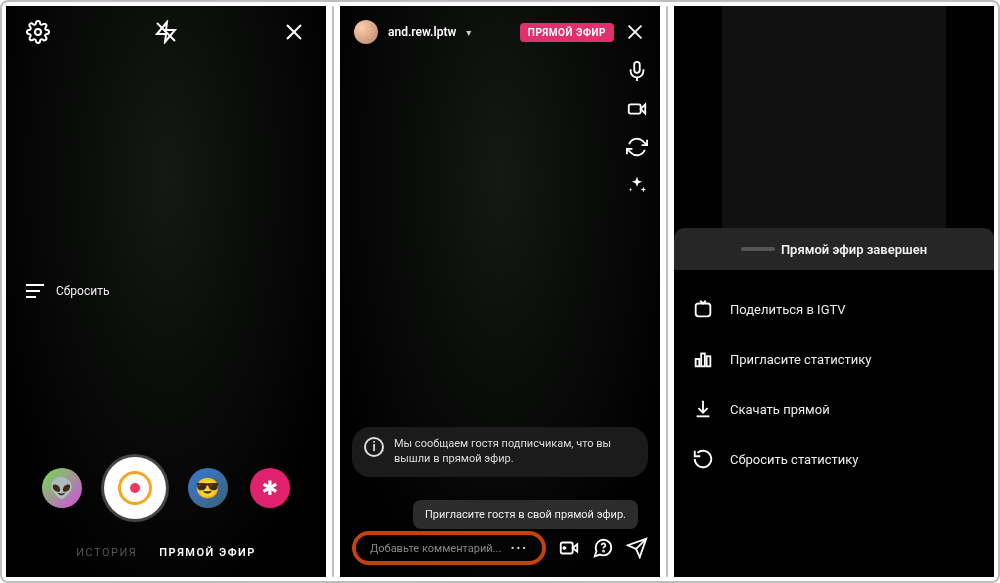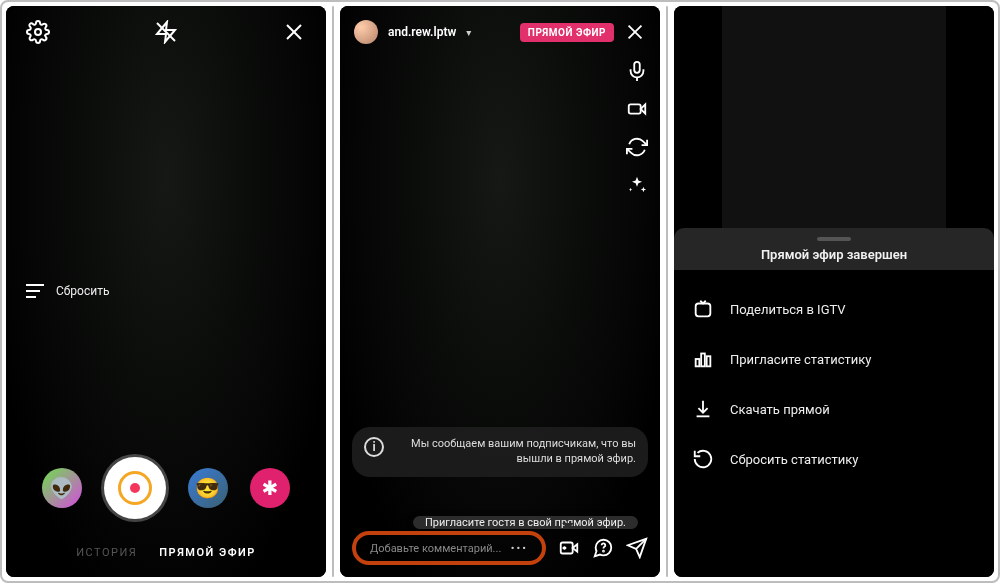--- a/index.html
+++ b/index.html
@@ -16,25 +16,24 @@
     border: 2px solid #bdbdbd;
     border-radius: 8px;
     display: flex;
     gap: 6px;
     padding: 4px;
     background: #fff;
   }
   .screen {
     flex: 1;
     background: #000;
-    border-radius: 8px;
+    border-radius: 0;
     position: relative;
     overflow: hidden;
     color: #fff;
-    text-align: right;
   }
   
   .video-bg {
     position: absolute; inset: 0;
     background: radial-gradient(ellipse at 50% 30%, #151815 0%, #0a0c0a 40%, #000 80%);
   }
   .sep { width: 2px; background: #bdbdbd; border-radius: 1px; }
 
   
   .s1-top {
@@ -124,21 +123,21 @@
   .info-i{
     width:20px;height:20px;border:2px solid #ddd;border-radius:50%;
     display:flex;align-items:center;justify-content:center;
     font-size:12px;color:#ddd;flex-shrink:0; font-weight:700;
   }
   .s2-info p{ font-size:11px; color:#ddd; line-height:1.35;}
 
   .s2-tooltip{
     position:absolute; right:22px; bottom:48px;
     background:#2c2c2c; color:#eee; font-size:11px;
-    padding:0 12px; border-radius:8px;
+    padding:8px 12px; border-radius:8px;
     box-shadow:0 2px 6px rgba(0,0,0,.5);
   }
   .s2-tooltip::after{
     content:""; position:absolute; bottom:-6px; right:64px;
     border:6px solid transparent; border-top-color:#2c2c2c;
   }
 
   .s2-bottom{
     position:absolute; left:12px; right:12px; bottom:12px;
     display:flex; align-items:center; gap:12px;
@@ -155,21 +154,21 @@
   .s3-video{
     position:absolute; top:0; left:48px; right:48px; height:222px;
     background:#111;
   }
   .sheet{
     position:absolute; left:0; right:0; bottom:0; top:222px;
     background:#000;
   }
   .sheet-head{
     height:42px; background:#262626; border-radius:10px 10px 0 0;
-    display:flex; flex-direction:column; align-items:center; justify-content:center;
+    display:flex; flex-direction:row; align-items:center; justify-content:center;
     gap:6px;
   }
   .grab{width:34px;height:4px;background:#555;border-radius:2px;}
   .sheet-title{ font-size:13px; font-weight:600; color:#f1f1f1;}
   .sheet-list{ padding:14px 18px;}
   .sheet-item{
     display:flex; align-items:center; gap:16px;
     height:50px; color:#eee; font-size:13px;
   }
   .sheet-item .ico{width:22px;height:22px;}
@@ -279,21 +278,21 @@
         </div>
       <div class="ico">
           <svg viewBox="0 0 24 24">
             <path d="M12 3l1.5 4 4 1.5-4 1.5L12 14l-1.5-4-4-1.5 4-1.5zM19 14l.8 2.2L22 17l-2.2.8L19 20l-.8-2.2L16 17l2.2-.8zM5 15l.6 1.6L7 17l-1.4.4L5 19l-.6-1.6L3 17l1.4-.4z" fill="#fff" stroke="none"></path>
           </svg>
         </div>
     </div>
 
     <div class="s2-info">
       <div class="info-i">i</div>
-      <p>Мы сообщаем вашим подписчикам, что вы вышли в прямой эфир.</p>
+      <p>Мы сообщаем гостя подписчикам, что вы вышли в прямой эфир.</p>
     </div>
 
     <div class="s2-tooltip">
       <span>Пригласите гостя в свой прямой эфир.</span>
     </div>
 
     <div class="s2-bottom">
       <div class="comment-pill">
         <span>Добавьте комментарий...</span>
         <span class="dots">•••</span>

